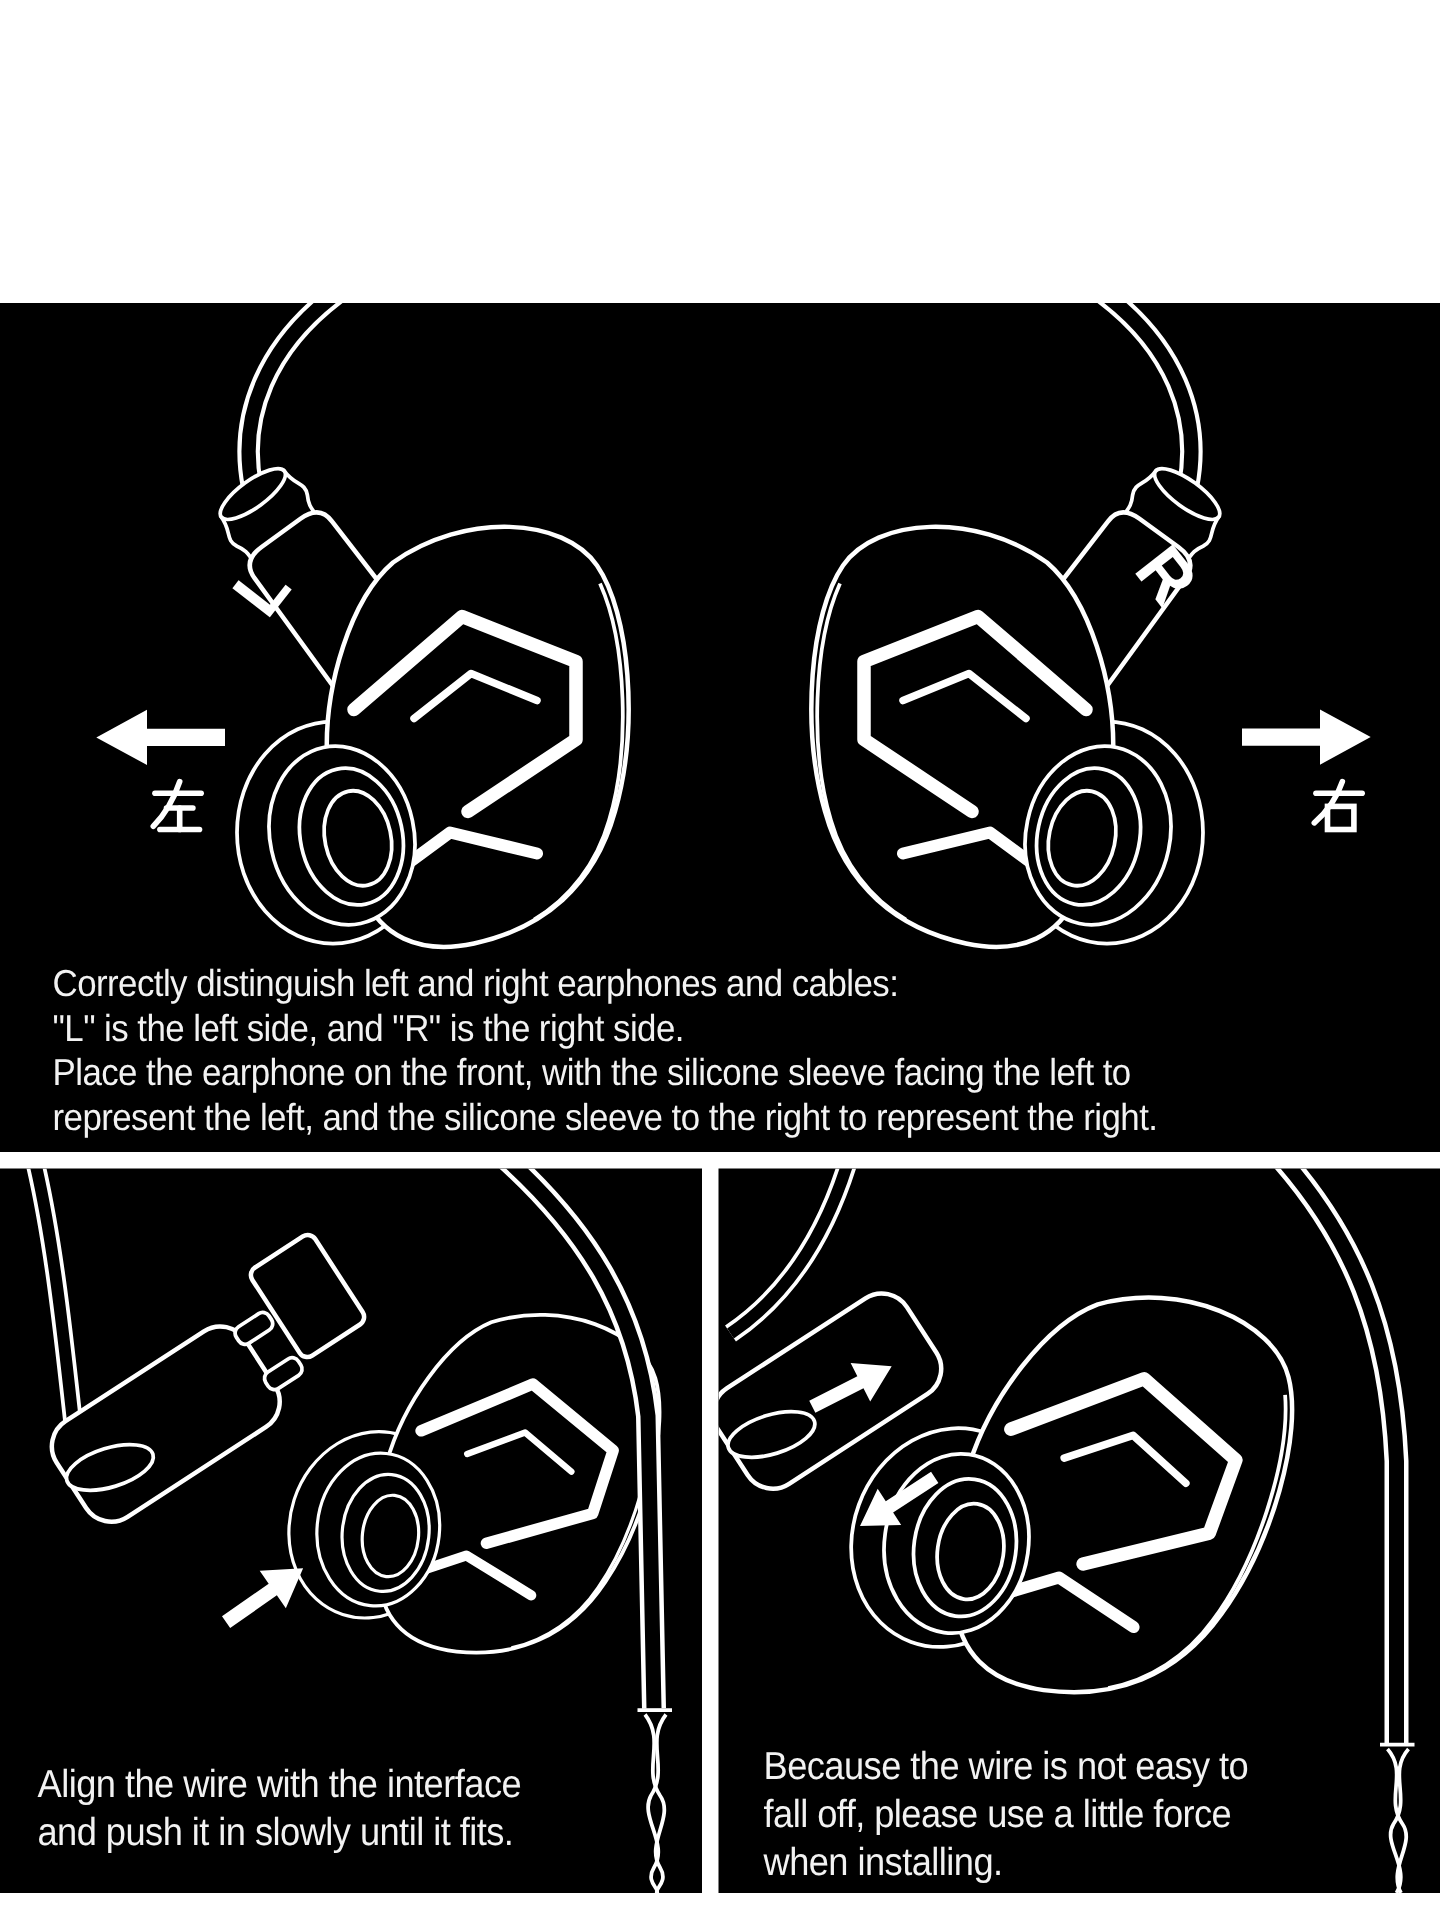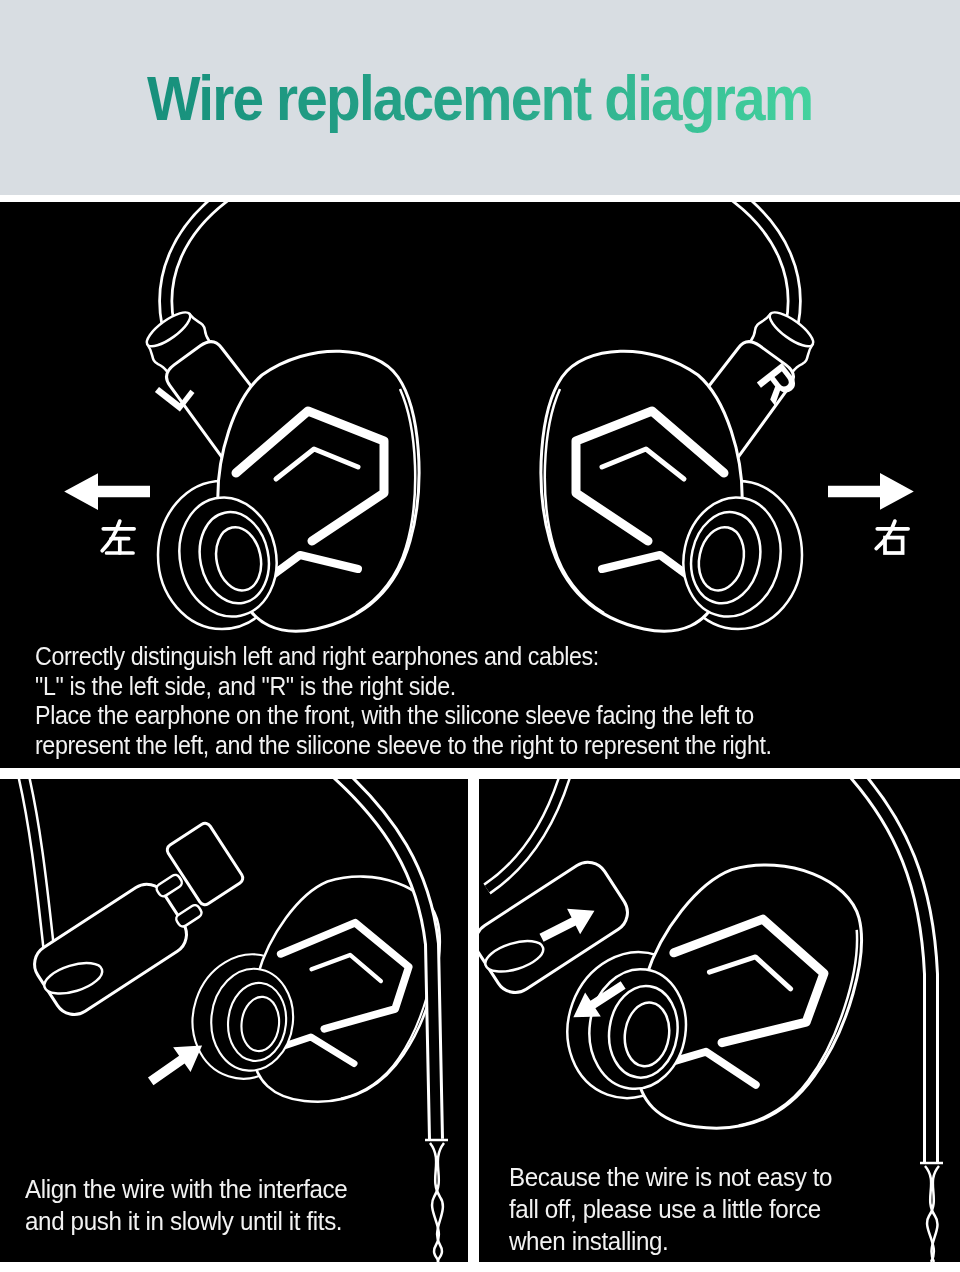--- a/index.html
+++ b/index.html
@@ -77,23 +77,20 @@
         <path d="M 6,30 H 30"></path>
       </g>
       <g id="char-you" stroke="#fff" stroke-width="3.4" stroke-linecap="round" fill="none">
         <path d="M 3,8 H 31"></path>
         <path d="M 19,1 C 16,10 10,19 2,26"></path>
         <rect x="10" y="16" width="16" height="14"></rect>
       </g>
     </defs>
   </svg>
 
-  <header class="header">
-    <h1 class="title">Wire replacement diagram</h1>
-  </header>
 
   <section class="panel panel-main">
     <svg width="960" height="566" viewBox="0 0 960 566">
 
       <g fill="none">
         <path d="M 168,122 C 150,30 240,-70 480,-70 C 720,-70 810,30 792,122" stroke="#fff" stroke-width="15"></path>
         <path d="M 168,122 C 150,30 240,-70 480,-70 C 720,-70 810,30 792,122" stroke="#000" stroke-width="9.5"></path>
       </g>
 
       <g>

